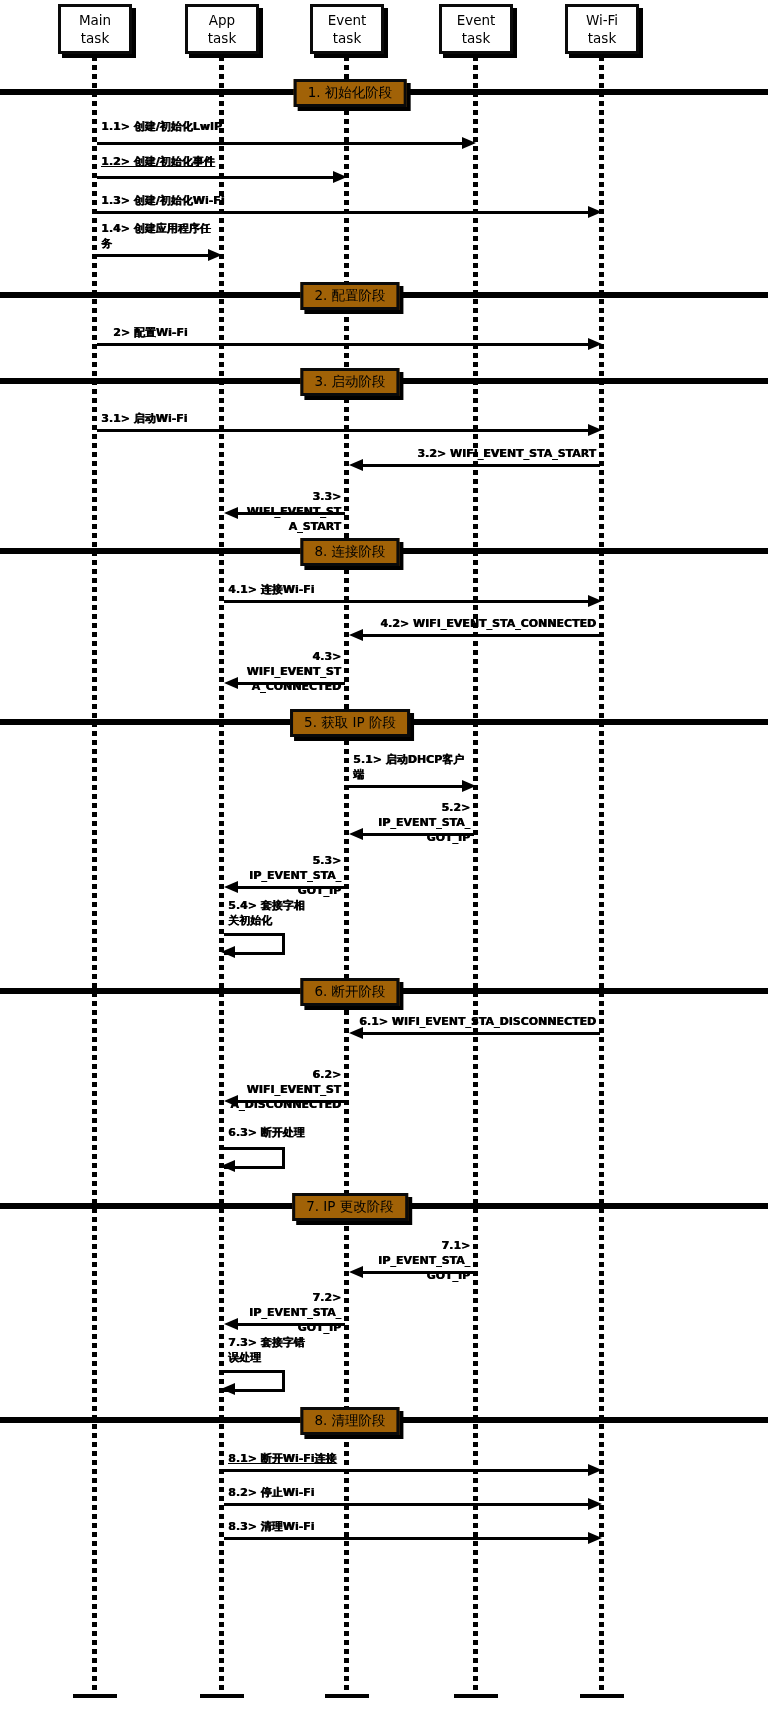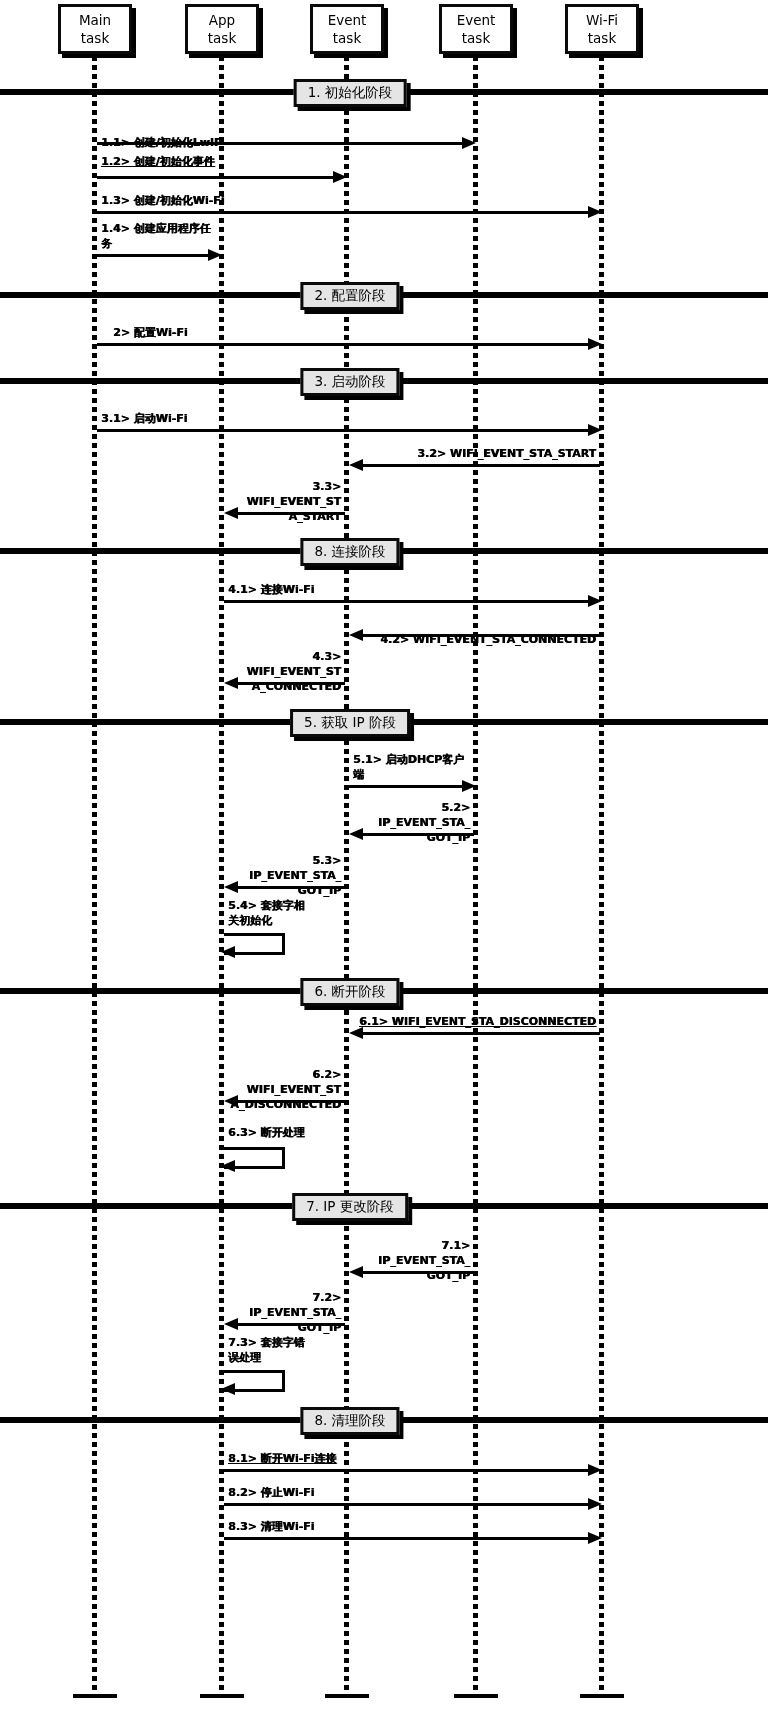--- a/index.html
+++ b/index.html
@@ -4,21 +4,21 @@
 <style>
   html,body{margin:0;padding:0;background:#fff;}
   #diagram{position:relative;width:768px;height:1726px;background:#fff;overflow:hidden;
            font-family:"DejaVu Sans",sans-serif;color:#000;}
   .task-box{position:absolute;width:74px;height:50px;background:#fff;border:3px solid #0a0a0a;
             box-shadow:4px 4px 0 #000;box-sizing:border-box;text-align:center;
             font-size:13.5px;line-height:18px;padding-top:4px;}
   .lifeline{position:absolute;width:5px;
             background:repeating-linear-gradient(to bottom,#000 0 5px,transparent 5px 9px);}
   .divider{position:absolute;left:0;width:768px;height:6px;background:#000;}
-  .divider-box{position:absolute;left:350px;transform:translateX(-50%);background:#e5e5e5;
+  .divider-box{position:absolute;left:350px;transform:translateX(-50%);background:#a16207;
                border:3px solid #0a0a0a;box-shadow:4px 4px 0 #000;padding:2px 11px;
                font-size:13.5px;white-space:nowrap;z-index:3;}
   .msg-label{position:absolute;font-size:11px;font-weight:bold;line-height:15px;
              white-space:nowrap;text-shadow:0.6px 0 0 #000;z-index:2;}
   .msg-label.r{text-align:right;white-space:normal;}
   .msg-label span{display:block;}
   .aline{position:absolute;height:3px;background:#000;}
   .ahr{position:absolute;width:0;height:0;border-left:14px solid #000;
        border-top:6px solid transparent;border-bottom:6px solid transparent;}
   .ahl{position:absolute;width:0;height:0;border-right:14px solid #000;
@@ -54,21 +54,21 @@
     <span style="display:block;">task</span>
   </div>
   <div class="task-box" style="left:565px;top:4px;">
     <span style="display:block;">Wi-Fi</span>
     <span style="display:block;">task</span>
   </div>
 
   <div class="divider" style="top:89px;"></div>
   <div class="divider-box" style="top:79px;">1. 初始化阶段</div>
 
-  <div class="msg-label" style="left:101px;top:135px;">1.1&gt; 创建/初始化LwIP</div>
+  <div class="msg-label" style="left:101px;top:119px;">1.1&gt; 创建/初始化LwIP</div>
   <div class="aline" style="left:97px;top:142px;width:365px;"></div>
   <div class="ahr" style="left:462px;top:137px;"></div>
 
   <div class="msg-label" style="left:101px;top:154px;text-decoration:underline;">1.2&gt; 创建/初始化事件</div>
   <div class="aline" style="left:97px;top:176px;width:236px;"></div>
   <div class="ahr" style="left:333px;top:171px;"></div>
 
   <div class="msg-label" style="left:101px;top:193px;">1.3&gt; 创建/初始化Wi-Fi</div>
   <div class="aline" style="left:97px;top:211px;width:491px;"></div>
   <div class="ahr" style="left:588px;top:206px;"></div>
@@ -91,35 +91,35 @@
   <div class="divider-box" style="top:368px;">3. 启动阶段</div>
 
   <div class="msg-label" style="left:101px;top:411px;">3.1&gt; 启动Wi-Fi</div>
   <div class="aline" style="left:97px;top:429px;width:491px;"></div>
   <div class="ahr" style="left:588px;top:424px;"></div>
 
   <div class="msg-label r" style="left:340px;width:256px;top:446px;">3.2&gt; WIFI_EVENT_STA_START</div>
   <div class="aline" style="left:361px;top:464px;width:239px;"></div>
   <div class="ahl" style="left:349px;top:459px;"></div>
 
-  <div class="msg-label r" style="left:225px;width:116px;top:479px;">
+  <div class="msg-label r" style="left:225px;width:116px;top:489px;">
     <span>3.3&gt; WIFI_EVENT_ST</span>
     <span>A_START</span>
   </div>
   <div class="aline" style="left:236px;top:512px;width:109px;"></div>
   <div class="ahl" style="left:224px;top:507px;"></div>
 
   <div class="divider" style="top:548px;"></div>
   <div class="divider-box" style="top:538px;">8. 连接阶段</div>
 
   <div class="msg-label" style="left:228px;top:582px;">4.1&gt; 连接Wi-Fi</div>
   <div class="aline" style="left:224px;top:600px;width:364px;"></div>
   <div class="ahr" style="left:588px;top:595px;"></div>
 
-  <div class="msg-label r" style="left:340px;width:256px;top:632px;">4.2&gt; WIFI_EVENT_STA_CONNECTED</div>
+  <div class="msg-label r" style="left:340px;width:256px;top:616px;">4.2&gt; WIFI_EVENT_STA_CONNECTED</div>
   <div class="aline" style="left:361px;top:634px;width:239px;"></div>
   <div class="ahl" style="left:349px;top:629px;"></div>
 
   <div class="msg-label r" style="left:225px;width:116px;top:649px;">
     <span>4.3&gt; WIFI_EVENT_ST</span>
     <span>A_CONNECTED</span>
   </div>
   <div class="aline" style="left:236px;top:682px;width:109px;"></div>
   <div class="ahl" style="left:224px;top:677px;"></div>
 
@@ -150,21 +150,21 @@
   <div class="msg-label" style="left:228px;top:898px;">
     <span>5.4&gt; 套接字相</span>
     <span>关初始化</span>
   </div>
   <div class="loop" style="left:224px;top:933px;"></div>
   <div class="ahl" style="left:221px;top:946px;"></div>
 
   <div class="divider" style="top:988px;"></div>
   <div class="divider-box" style="top:978px;">6. 断开阶段</div>
 
-  <div class="msg-label r" style="left:340px;width:256px;top:1014px;text-decoration:underline;">6.1&gt; WIFI_EVENT_STA_DISCONNECTED</div>
+  <div class="msg-label r" style="left:340px;width:256px;top:1014px;">6.1&gt; WIFI_EVENT_STA_DISCONNECTED</div>
   <div class="aline" style="left:361px;top:1032px;width:239px;"></div>
   <div class="ahl" style="left:349px;top:1027px;"></div>
 
   <div class="msg-label r" style="left:225px;width:116px;top:1067px;">
     <span>6.2&gt; WIFI_EVENT_ST</span>
     <span>A_DISCONNECTED</span>
   </div>
   <div class="aline" style="left:236px;top:1100px;width:109px;"></div>
   <div class="ahl" style="left:224px;top:1095px;"></div>
 

